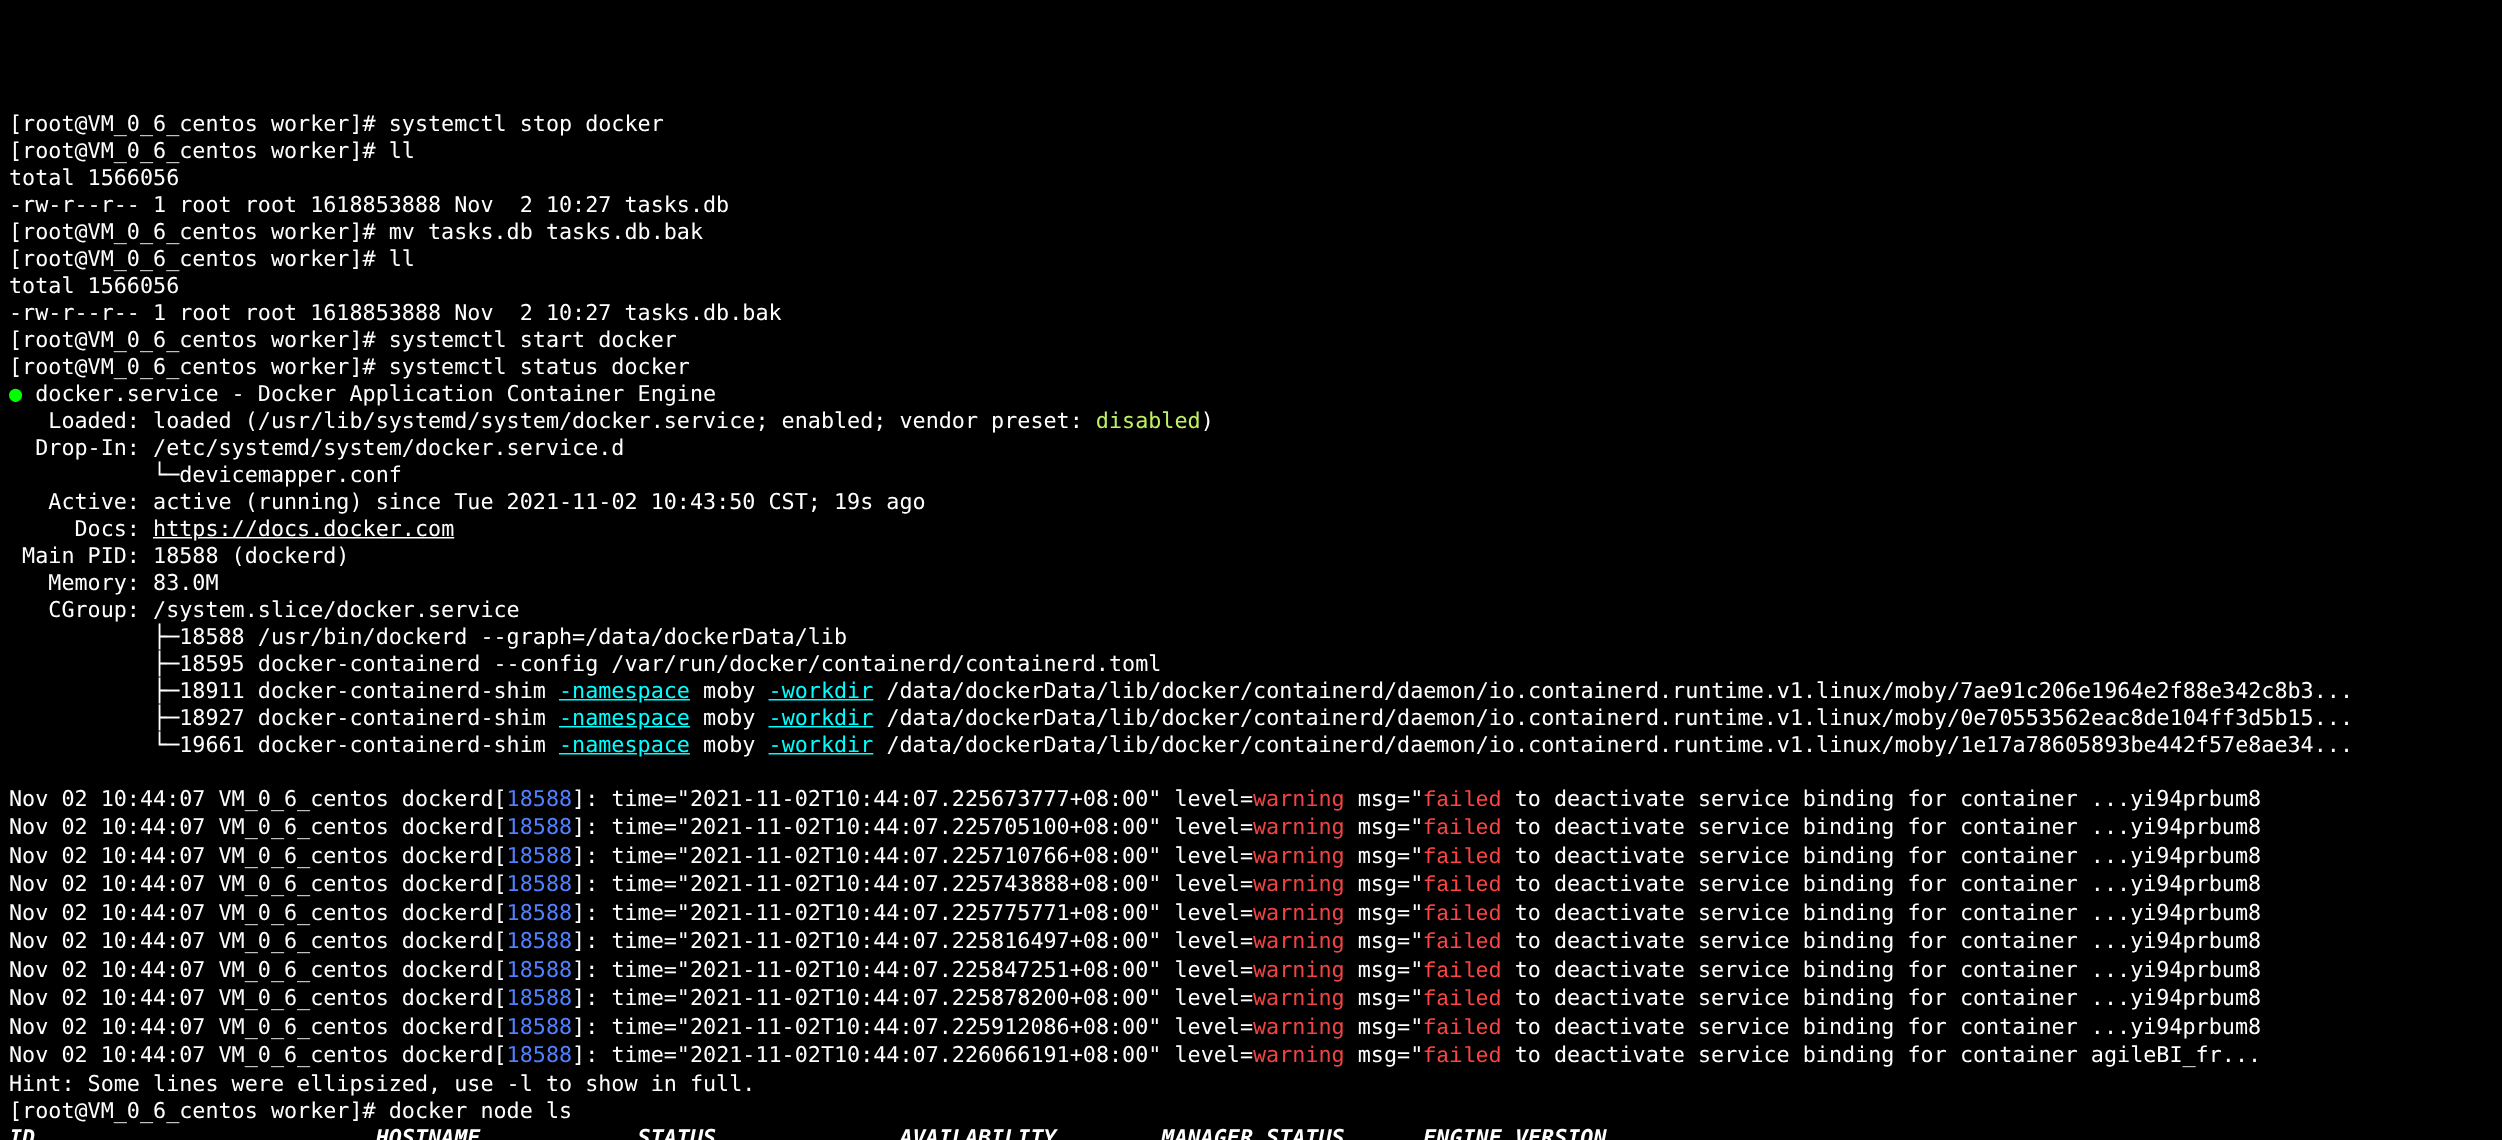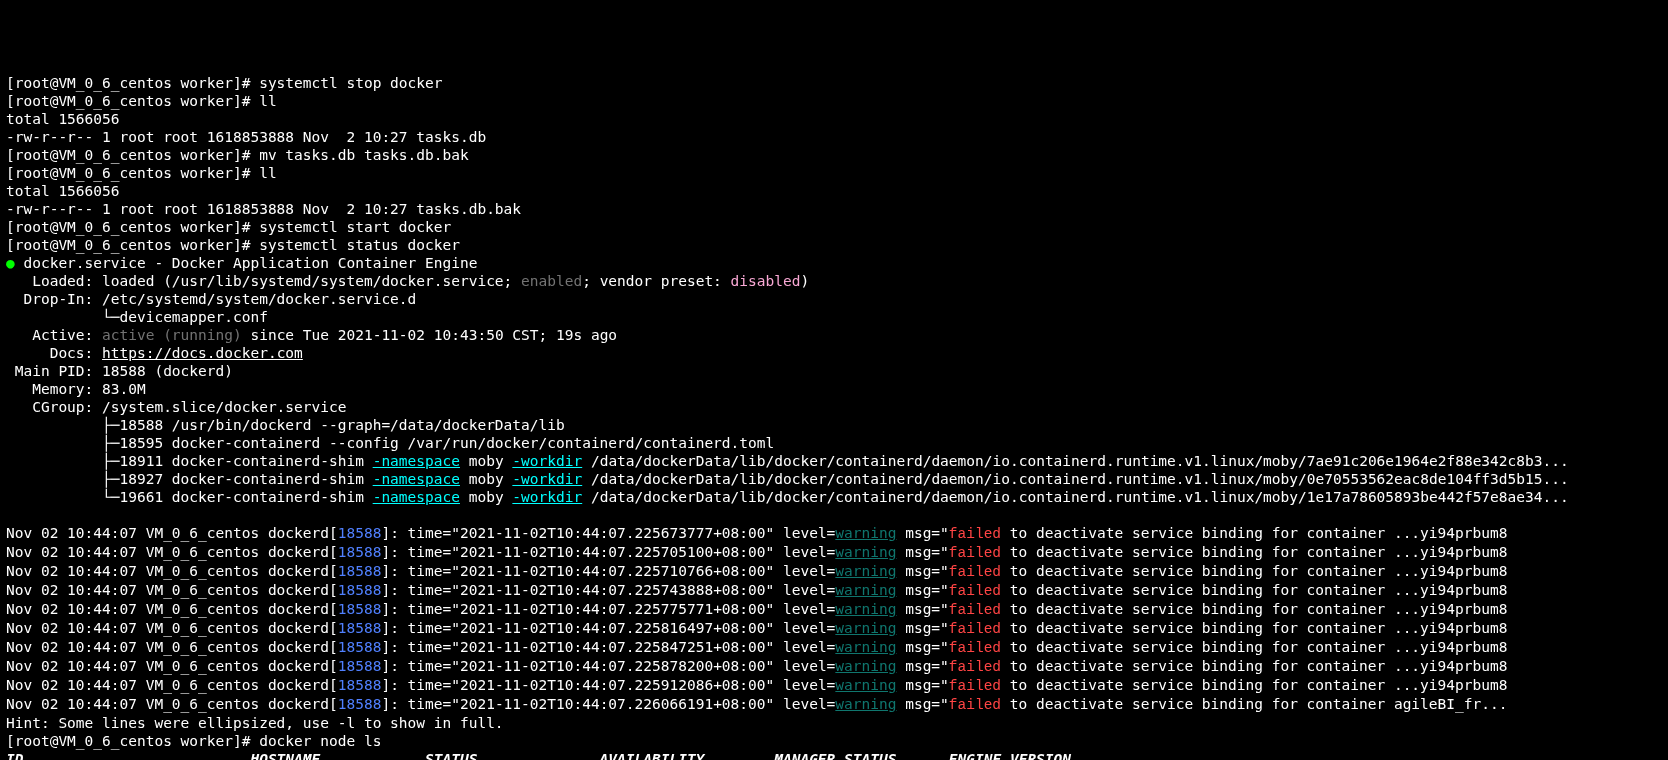--- a/index.html
+++ b/index.html
@@ -9,24 +9,24 @@
     color: #fff;
     font-family: "Consolas", "Menlo", "Monaco", monospace;
     font-size: 14.5px;
     line-height: 18px;
     white-space: pre;
     overflow: hidden;
     width: 1668px;
     height: 760px;
     box-sizing: border-box;
   }
-  .green  { color: #737373; }
+  .green  { color: #ffffff; }
   .cyan   { color: #00ffff; text-decoration: underline; }
-  .yellow { color: #0f766e; text-decoration: underline; }
-  .orange { color: #f9a8d4; }
+  .yellow { color: #ef4444; }
+  .orange { color: #bef264; }
   .red    { color: #ff4444; font-family: Liberation Mono, monospace; }
   .blue   { color: #5080ff; text-align: right; }
   .under  { text-decoration: underline; }
   .bold   { font-weight: bold; font-style: italic; }
   .dot    { color: #00ff00; }
 </style>
 </head>
 <body>
 
 

